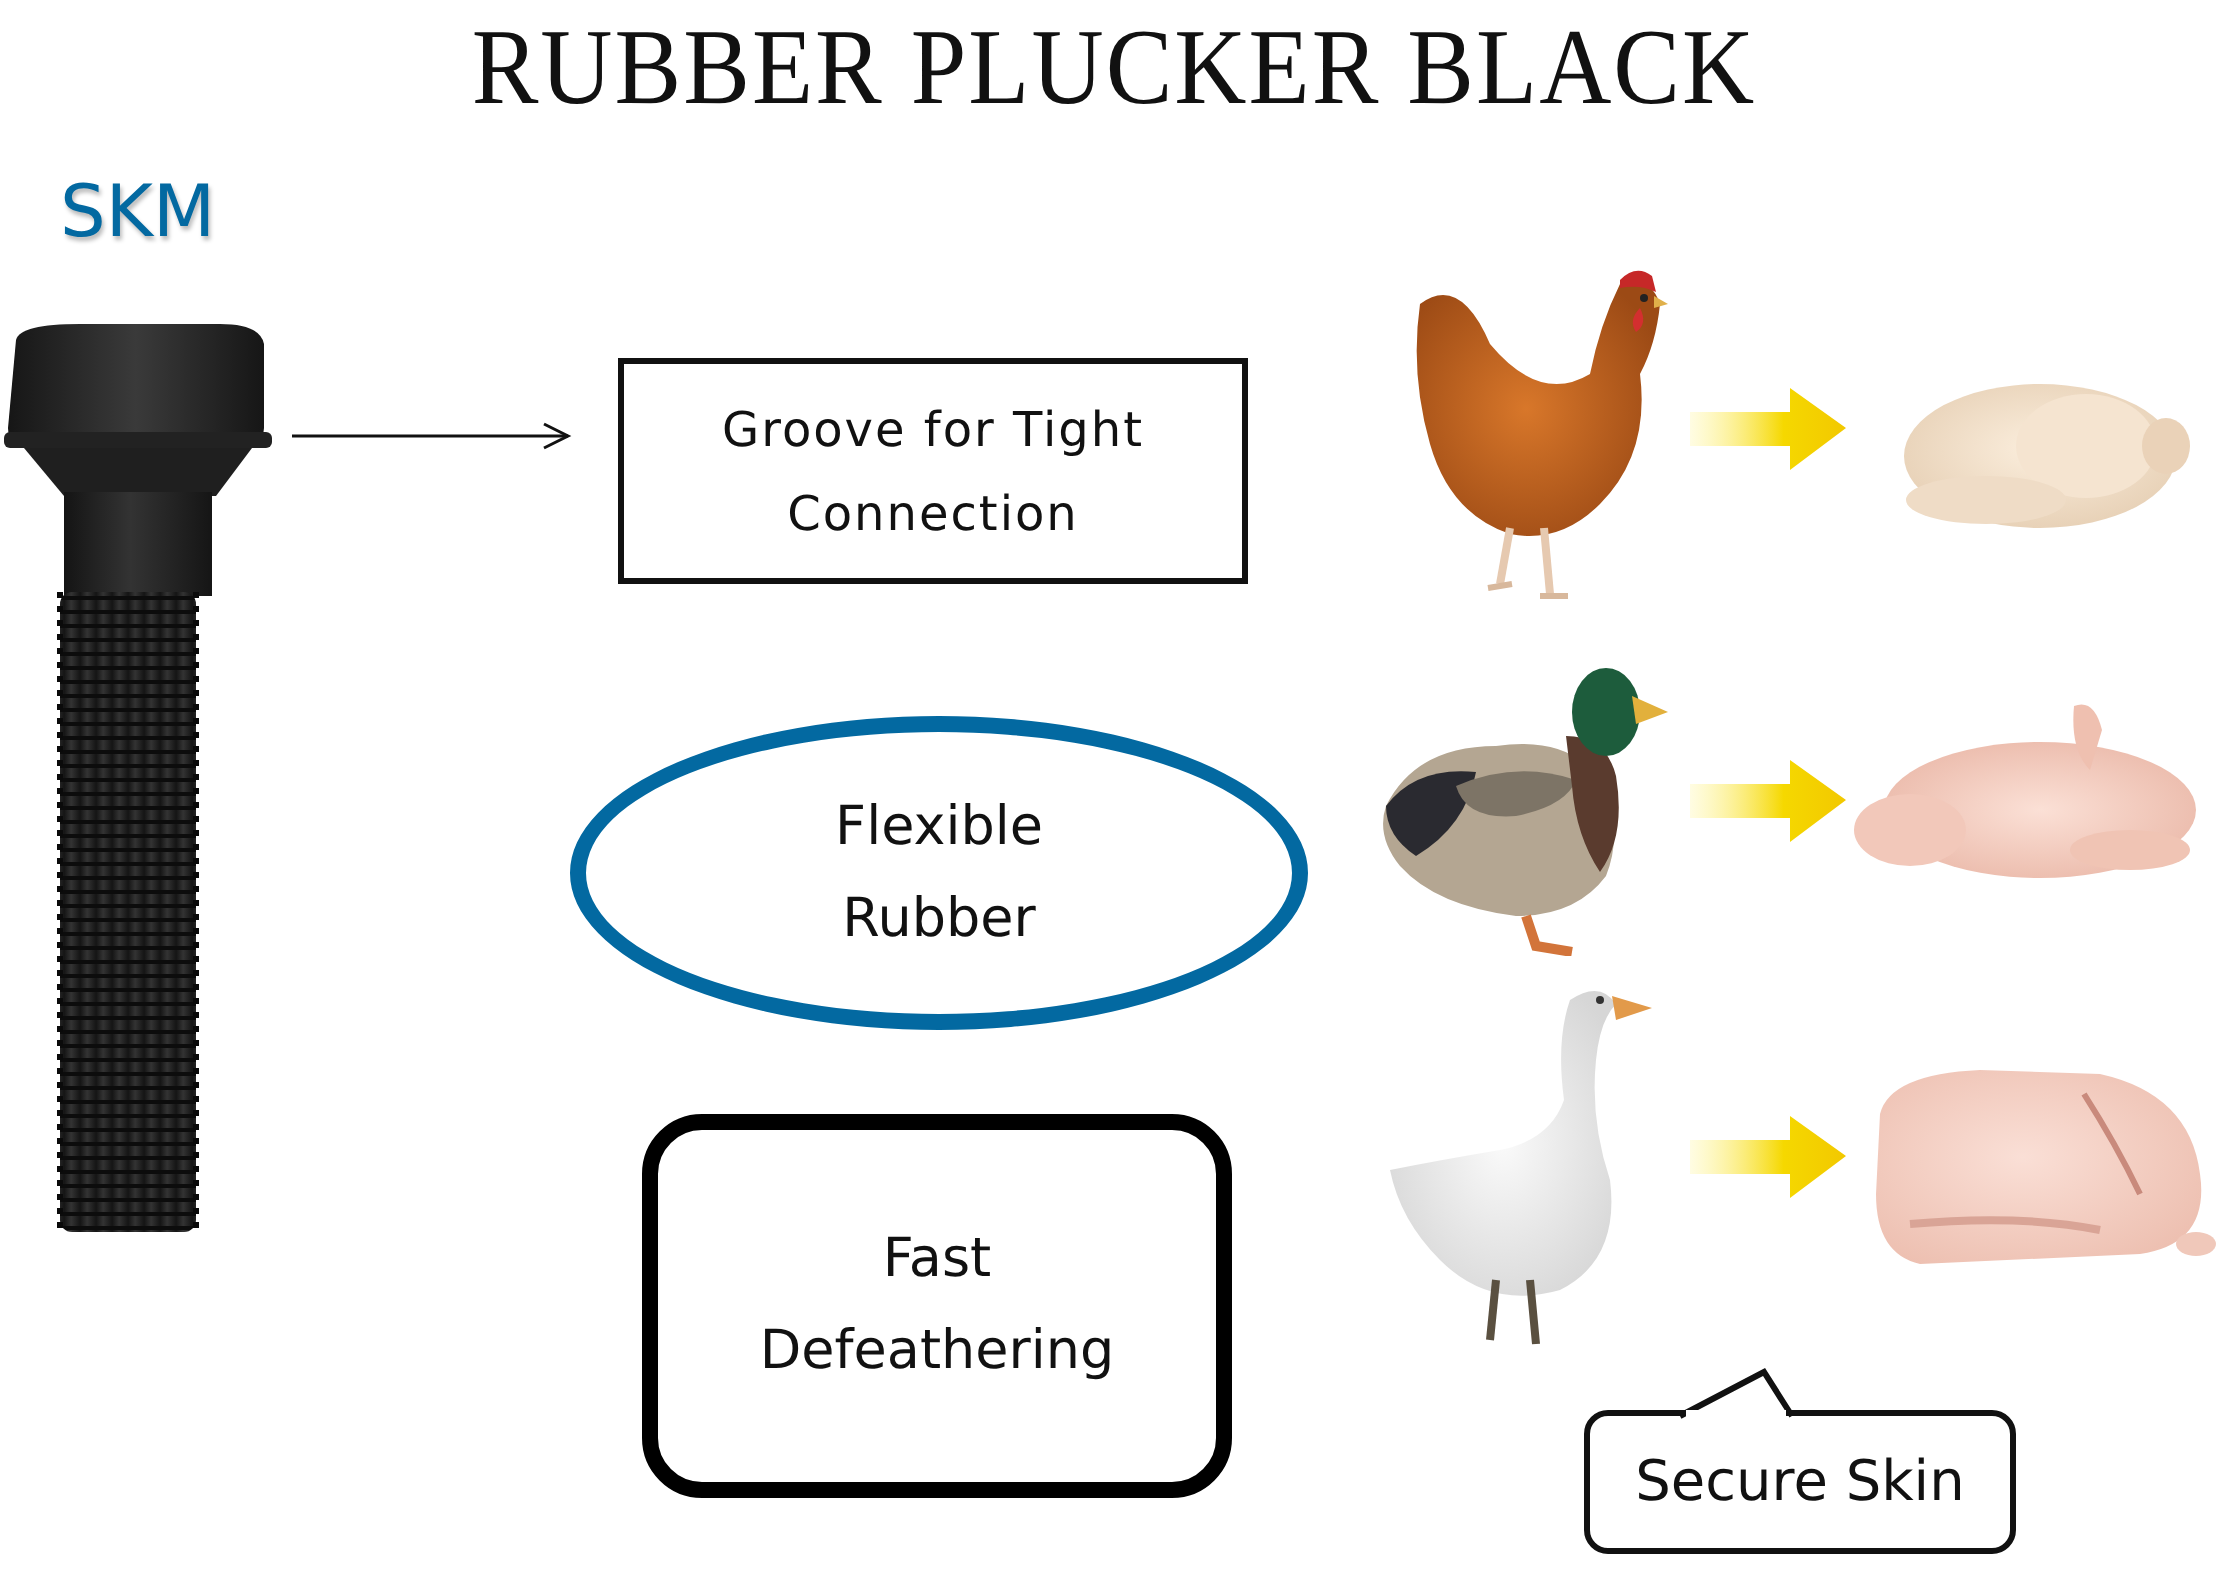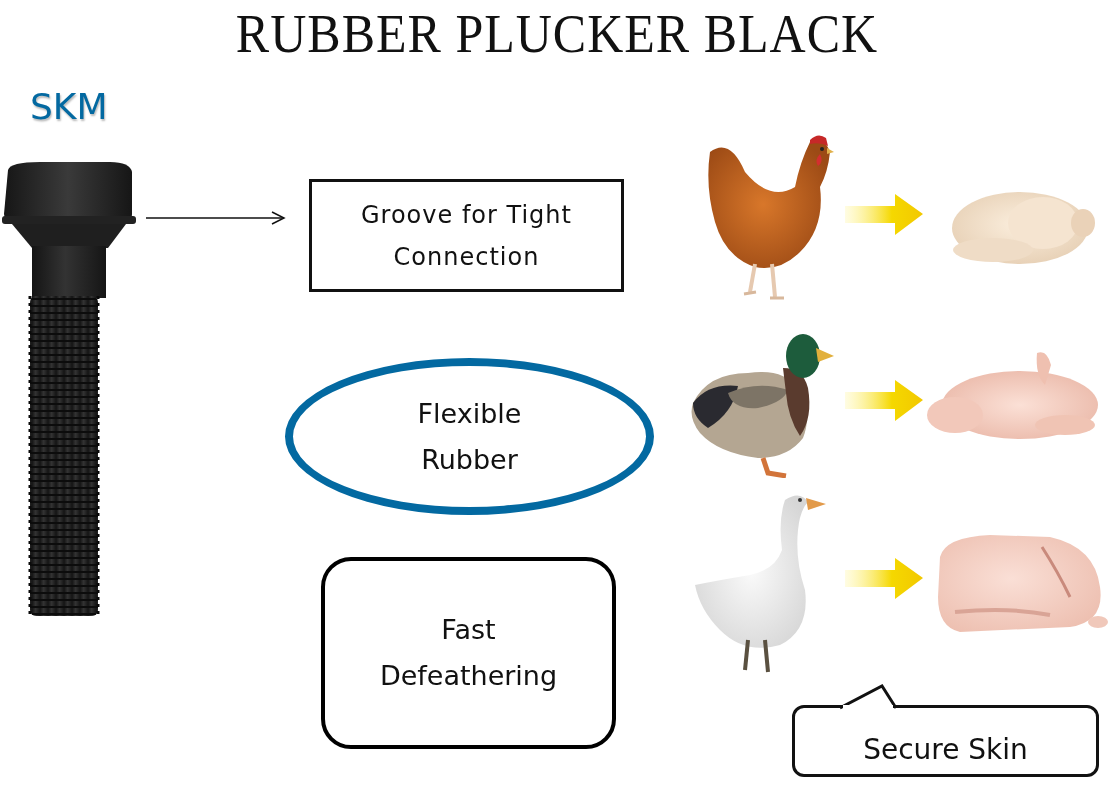--- a/index.html
+++ b/index.html
@@ -17,22 +17,22 @@
     font-family: "DejaVu Sans", sans-serif;
   }
   .callout {
     display: flex; align-items: center; justify-content: center; text-align: center;
     font-family: "DejaVu Sans", sans-serif; font-size: 27px; line-height: 1.7;
     color: #111; box-sizing: border-box; white-space: pre-line;
   }
   .rect-box { left: 309px; top: 179px; width: 315px; height: 113px; border: 3px solid #111; }
   .rect-box span { letter-spacing: 1px; font-size: 24px; line-height: 1.75; }
   .ellipse-box { left: 285px; top: 358px; width: 369px; height: 157px; border: 8px solid #0369a1; border-radius: 50%; }
-  .round-box { left: 321px; top: 557px; width: 295px; height: 192px; border: 4px solid #000000; border-radius: 30px; }
-  .bubble-box { left: 792px; top: 705px; width: 307px; height: 72px; border: 3px solid #111; border-radius: 12px; align-items: flex-end; }
+  .round-box { left: 321px; top: 557px; width: 295px; height: 192px; border: 8px solid #000000; border-radius: 30px; }
+  .bubble-box { left: 792px; top: 705px; width: 216px; height: 72px; border: 3px solid #111; border-radius: 12px; }
   .bubble-box span { font-size: 28px; }
   svg { display: block; }
 </style>
 </head>
 <body>
 
 <div class="abs title">RUBBER PLUCKER BLACK</div>
 
 <div class="abs brand">SKM</div>
 

